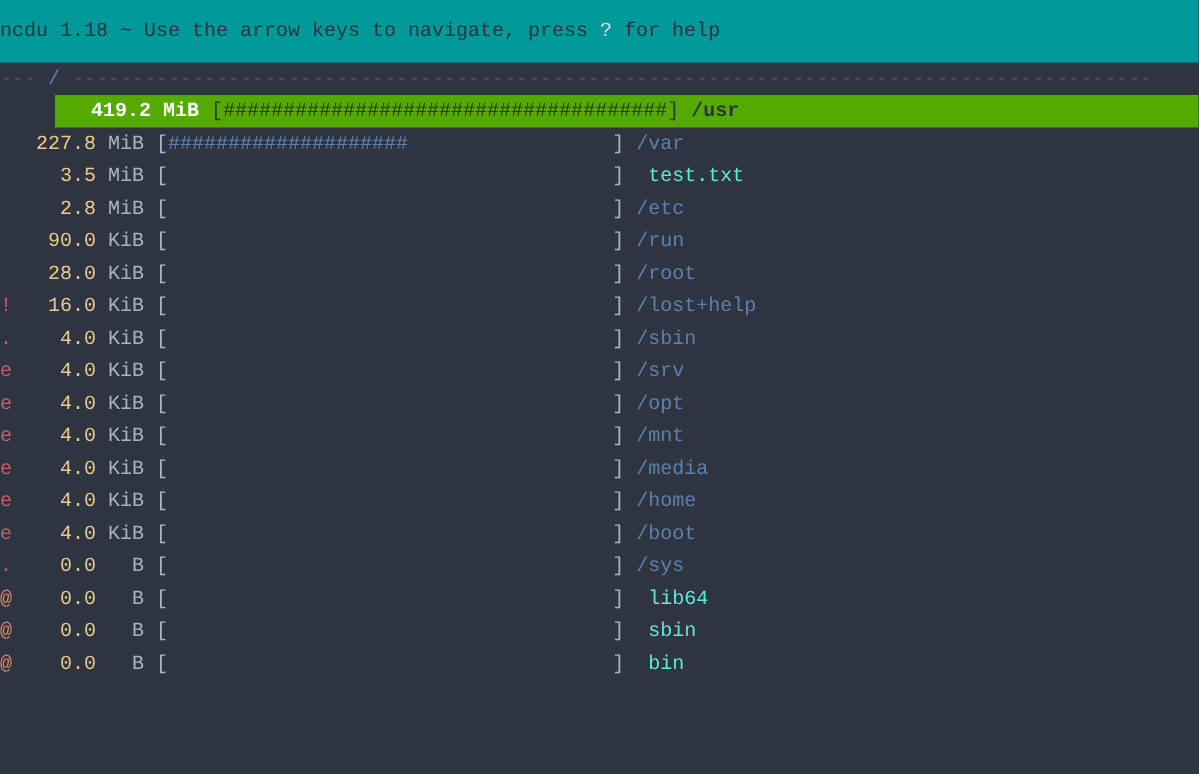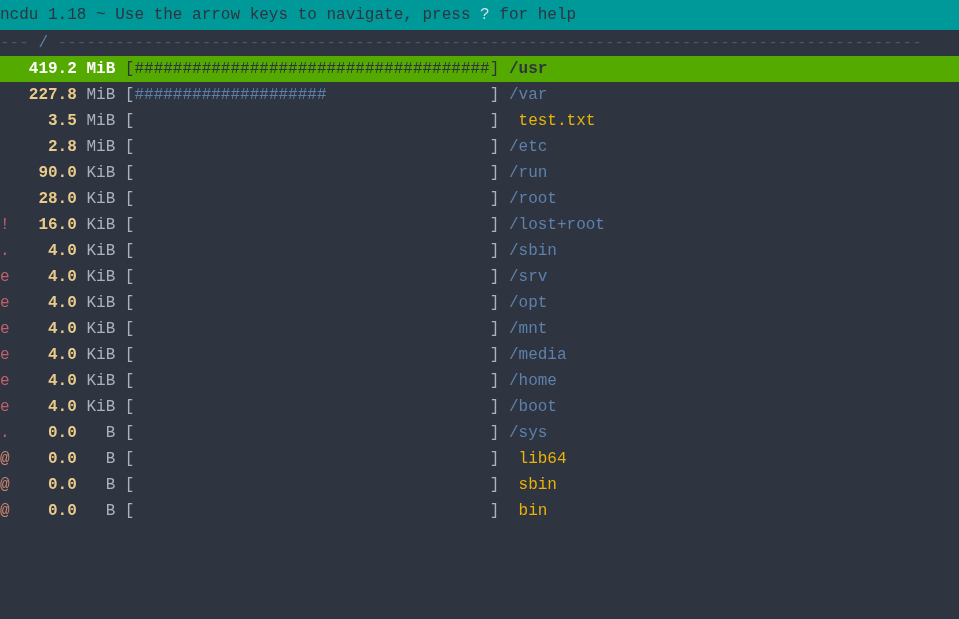--- a/index.html
+++ b/index.html
@@ -9,43 +9,44 @@
       background: #2e3440;
       font-family: 'Courier New', monospace;
       font-size: 16px;
       line-height: 26px;
       color: #abb2bf;
       overflow: hidden;
     }
     .header {
       background: #009999;
       color: #2e3440;
-      padding: 2px 0;
+      padding: 12px 0;
       white-space: pre;
     }
     .header .help-key { color: #d8dee9; }
     .breadcrumb {
       color: #5e81ac;
       white-space: pre;
     }
     .breadcrumb .dashes { color: #4c566a; }
     .row {
       white-space: pre;
       display: block;
     }
     .row.selected {
       background: #55aa00;
+      margin-left: 44px;
     }
     .flag { color: #bf616a; display: inline-block; width: 1ch; }
     .flag.at { color: #d08770; }
-    .size { color: #ebcb8b; font-weight: bold; }
+    .size { color: #ebcb8b; }
     .unit { color: #abb2bf; }
     .bracket { color: #abb2bf; }
     .bar { color: #5e81ac; }
-    .name { color: #eab308; }
+    .name { color: #5eead4; }
     .name.dir { color: #5e81ac; font-weight: normal; }
     .row.selected .size { color: #ffffff; font-weight: bold; }
     .row.selected .unit { color: #ffffff; font-weight: bold; }
     .row.selected .bracket { color: #2e3440; }
     .row.selected .bar { color: #2e3440; }
     .row.selected .name { color: #2e3440; font-weight: bold; }
     .container { padding: 0; }
   </style>
 </head>
 <body>
@@ -54,21 +55,21 @@
 
 <div class="breadcrumb"><span class="dashes">--- </span><span>/</span><span class="dashes"> ------------------------------------------------------------------------------------------</span></div>
 
 <div class="container" id="file-list">
     <div class="row selected"><span class="flag"> </span><span class="size">  419.2</span> <span class="unit">MiB</span> <span class="bracket">[</span><span class="bar">#####################################</span><span class="bracket">]</span> <span class="name dir">/usr</span></div>
     <div class="row"><span class="flag"> </span><span class="size">  227.8</span> <span class="unit">MiB</span> <span class="bracket">[</span><span class="bar">####################                 </span><span class="bracket">]</span> <span class="name dir">/var</span></div>
     <div class="row"><span class="flag"> </span><span class="size">    3.5</span> <span class="unit">MiB</span> <span class="bracket">[</span><span class="bar">                                     </span><span class="bracket">]</span> <span class="name"> test.txt</span></div>
     <div class="row"><span class="flag"> </span><span class="size">    2.8</span> <span class="unit">MiB</span> <span class="bracket">[</span><span class="bar">                                     </span><span class="bracket">]</span> <span class="name dir">/etc</span></div>
     <div class="row"><span class="flag"> </span><span class="size">   90.0</span> <span class="unit">KiB</span> <span class="bracket">[</span><span class="bar">                                     </span><span class="bracket">]</span> <span class="name dir">/run</span></div>
     <div class="row"><span class="flag"> </span><span class="size">   28.0</span> <span class="unit">KiB</span> <span class="bracket">[</span><span class="bar">                                     </span><span class="bracket">]</span> <span class="name dir">/root</span></div>
-    <div class="row"><span class="flag">!</span><span class="size">   16.0</span> <span class="unit">KiB</span> <span class="bracket">[</span><span class="bar">                                     </span><span class="bracket">]</span> <span class="name dir">/lost+root</span></div>
+    <div class="row"><span class="flag">!</span><span class="size">   16.0</span> <span class="unit">KiB</span> <span class="bracket">[</span><span class="bar">                                     </span><span class="bracket">]</span> <span class="name dir">/lost+help</span></div>
     <div class="row"><span class="flag">.</span><span class="size">    4.0</span> <span class="unit">KiB</span> <span class="bracket">[</span><span class="bar">                                     </span><span class="bracket">]</span> <span class="name dir">/sbin</span></div>
     <div class="row"><span class="flag">e</span><span class="size">    4.0</span> <span class="unit">KiB</span> <span class="bracket">[</span><span class="bar">                                     </span><span class="bracket">]</span> <span class="name dir">/srv</span></div>
     <div class="row"><span class="flag">e</span><span class="size">    4.0</span> <span class="unit">KiB</span> <span class="bracket">[</span><span class="bar">                                     </span><span class="bracket">]</span> <span class="name dir">/opt</span></div>
     <div class="row"><span class="flag">e</span><span class="size">    4.0</span> <span class="unit">KiB</span> <span class="bracket">[</span><span class="bar">                                     </span><span class="bracket">]</span> <span class="name dir">/mnt</span></div>
     <div class="row"><span class="flag">e</span><span class="size">    4.0</span> <span class="unit">KiB</span> <span class="bracket">[</span><span class="bar">                                     </span><span class="bracket">]</span> <span class="name dir">/media</span></div>
     <div class="row"><span class="flag">e</span><span class="size">    4.0</span> <span class="unit">KiB</span> <span class="bracket">[</span><span class="bar">                                     </span><span class="bracket">]</span> <span class="name dir">/home</span></div>
     <div class="row"><span class="flag">e</span><span class="size">    4.0</span> <span class="unit">KiB</span> <span class="bracket">[</span><span class="bar">                                     </span><span class="bracket">]</span> <span class="name dir">/boot</span></div>
     <div class="row"><span class="flag">.</span><span class="size">    0.0</span> <span class="unit">  B</span> <span class="bracket">[</span><span class="bar">                                     </span><span class="bracket">]</span> <span class="name dir">/sys</span></div>
     <div class="row"><span class="flag at">@</span><span class="size">    0.0</span> <span class="unit">  B</span> <span class="bracket">[</span><span class="bar">                                     </span><span class="bracket">]</span> <span class="name"> lib64</span></div>
     <div class="row"><span class="flag at">@</span><span class="size">    0.0</span> <span class="unit">  B</span> <span class="bracket">[</span><span class="bar">                                     </span><span class="bracket">]</span> <span class="name"> sbin</span></div>

